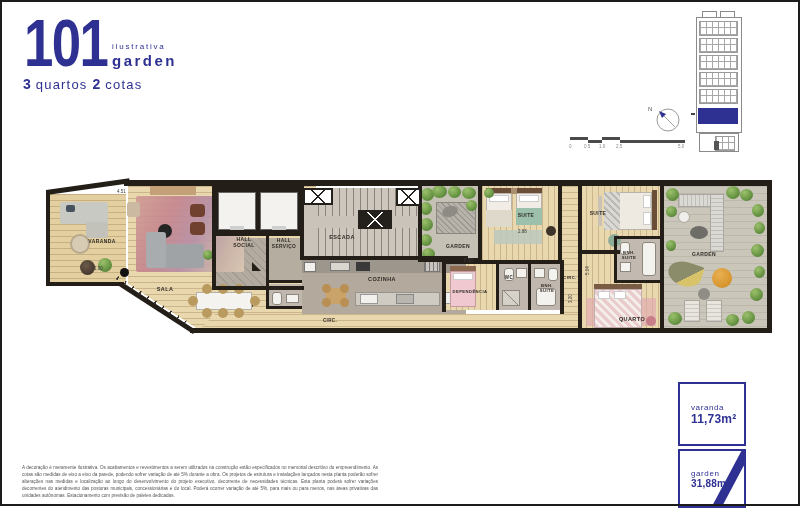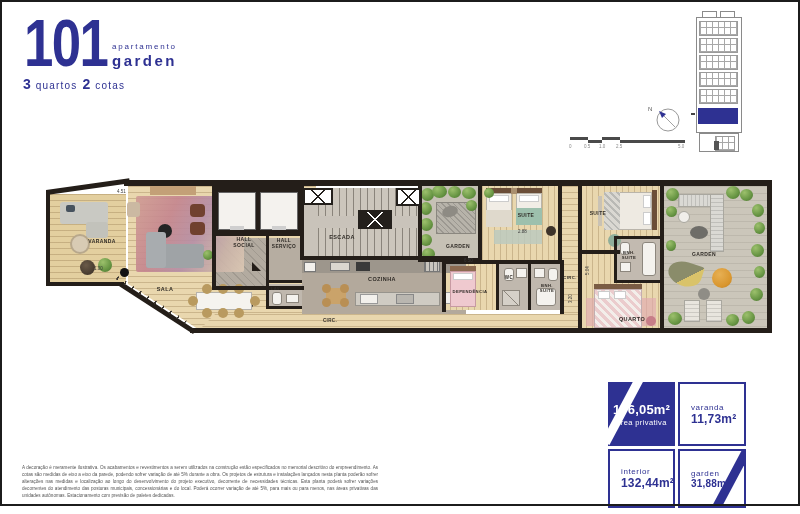--- a/index.html
+++ b/index.html
@@ -7,21 +7,21 @@
           font-family:"Liberation Sans",sans-serif;color:#2e3192;}
   .frame{position:absolute;left:0;top:0;width:796px;height:502px;border:2px solid #1c1c1c;pointer-events:none;z-index:9;}
 
   
   .unit-number{position:absolute;left:24px;top:10px;font-size:66px;font-weight:bold;
                letter-spacing:-2px;line-height:1;transform:scaleX(.8);transform-origin:left top;color:#2e3192;}
   .type-label{position:absolute;left:112px;top:42px;font-size:8px;letter-spacing:1.8px;color:#2e3192;}
   .type-bold{position:absolute;left:112px;top:52px;font-size:15px;font-weight:bold;letter-spacing:2.5px;color:#2e3192;}
   .counts{position:absolute;left:23px;top:76px;display:flex;align-items:baseline;gap:5px;color:#2e3192;}
   .counts .num{font-size:14px;font-weight:bold;}
-  .counts .word{font-size:10px;letter-spacing:1.2px;}
+  .counts .word{font-size:13px;letter-spacing:1.2px;}
 
   
   .compass{position:absolute;left:652px;top:104px;}
   .north-label{position:absolute;left:648px;top:106px;font-size:6px;color:#555;}
   .elev{position:absolute;}
   .elev-box{position:absolute;border:1px solid #8a8a8a;background:#fff;}
   .win-band{position:absolute;border:1px solid #9a9a9a;
      background-image:repeating-linear-gradient(90deg,#a8a8a8 0 1px,transparent 1px 6px),
                       repeating-linear-gradient(0deg,#a8a8a8 0 1px,transparent 1px 7px);}
   .blue-band{position:absolute;background:#2e3192;}
@@ -67,21 +67,21 @@
   .disclaimer{position:absolute;left:22px;top:464px;width:356px;font-size:4.6px;line-height:1.55;
               color:#555;text-align:justify;z-index:8;}
 </style>
 </head>
 <body>
 
 <div class="canvas">
   <div class="frame"></div>
 
   <div class="unit-number">101</div>
-  <div class="type-label">apartamento</div>
+  <div class="type-label">ilustrativa</div>
   <div class="type-bold">garden</div>
   <div class="counts">
     <span class="num">3</span>
     <span class="word">quartos</span>
     <span class="num">2</span>
     <span class="word">cotas</span>
   </div>
 
   <div class="north-label">N</div>
   <svg class="compass" width="30" height="30" viewBox="0 0 30 30">
@@ -334,32 +334,23 @@
   <span class="room-label" style="left:614px;top:316px;width:36px;font-size:5.5px;">QUARTO</span>
   <span class="room-label" style="left:686px;top:251px;width:36px;">GARDEN</span>
 
   <span class="dim" style="left:117px;top:189px;">4.51</span>
   <span class="dim" style="left:94px;top:266px;">1.00</span>
   <span class="dim" style="left:464px;top:258px;">6.50</span>
   <span class="dim" style="left:518px;top:229px;">2.88</span>
   <span class="dim v" style="left:566px;top:296px;">3.20</span>
   <span class="dim v" style="left:583px;top:268px;">5.04</span>
 
-  <div class="area-box solid" style="left:608px;top:382px;width:67px;height:64px;">
-    <div class="stripe" style="left:-28px;top:14px;"></div>
-    <div class="txt area-value">176,05m²</div>
-    <div class="txt area-sub">área privativa</div>
-  </div>
   <div class="area-box outline" style="left:678px;top:382px;width:68px;height:64px;">
     <div class="txt area-cat">varanda</div>
     <div class="txt area-value" style="font-size:12px;">11,73m²</div>
-  </div>
-  <div class="area-box outline" style="left:608px;top:449px;width:67px;height:59px;">
-    <div class="txt area-cat">interior</div>
-    <div class="txt area-value" style="font-size:12px;">132,44m²</div>
   </div>
   <div class="area-box outline" style="left:678px;top:449px;width:68px;height:59px;">
     <div class="stripe navy" style="right:-30px;bottom:12px;"></div>
     <div class="txt area-cat">garden</div>
     <div class="txt area-value" style="font-size:10px;">31,88m²</div>
   </div>
 
   <div class="disclaimer">A decoração é meramente ilustrativa. Os acabamentos e revestimentos a serem utilizados na construção estão especificados no memorial descritivo do empreendimento. As cotas são medidas de eixo a eixo da parede, podendo sofrer variação de até 5% durante a obra. Os projetos de estrutura e instalações lançados nesta planta poderão sofrer alterações nas medidas e localização ao longo do desenvolvimento do projeto executivo, decorrente de necessidades técnicas. Esta planta poderá sofrer variações decorrentes do atendimento das posturas municipais, concessionárias e do local. Poderá ocorrer variação de até 5%, para mais ou para menos, nas áreas privativas das unidades autônomas. Estacionamento com previsão de paletes dedicadas.</div>
 </div>
 

